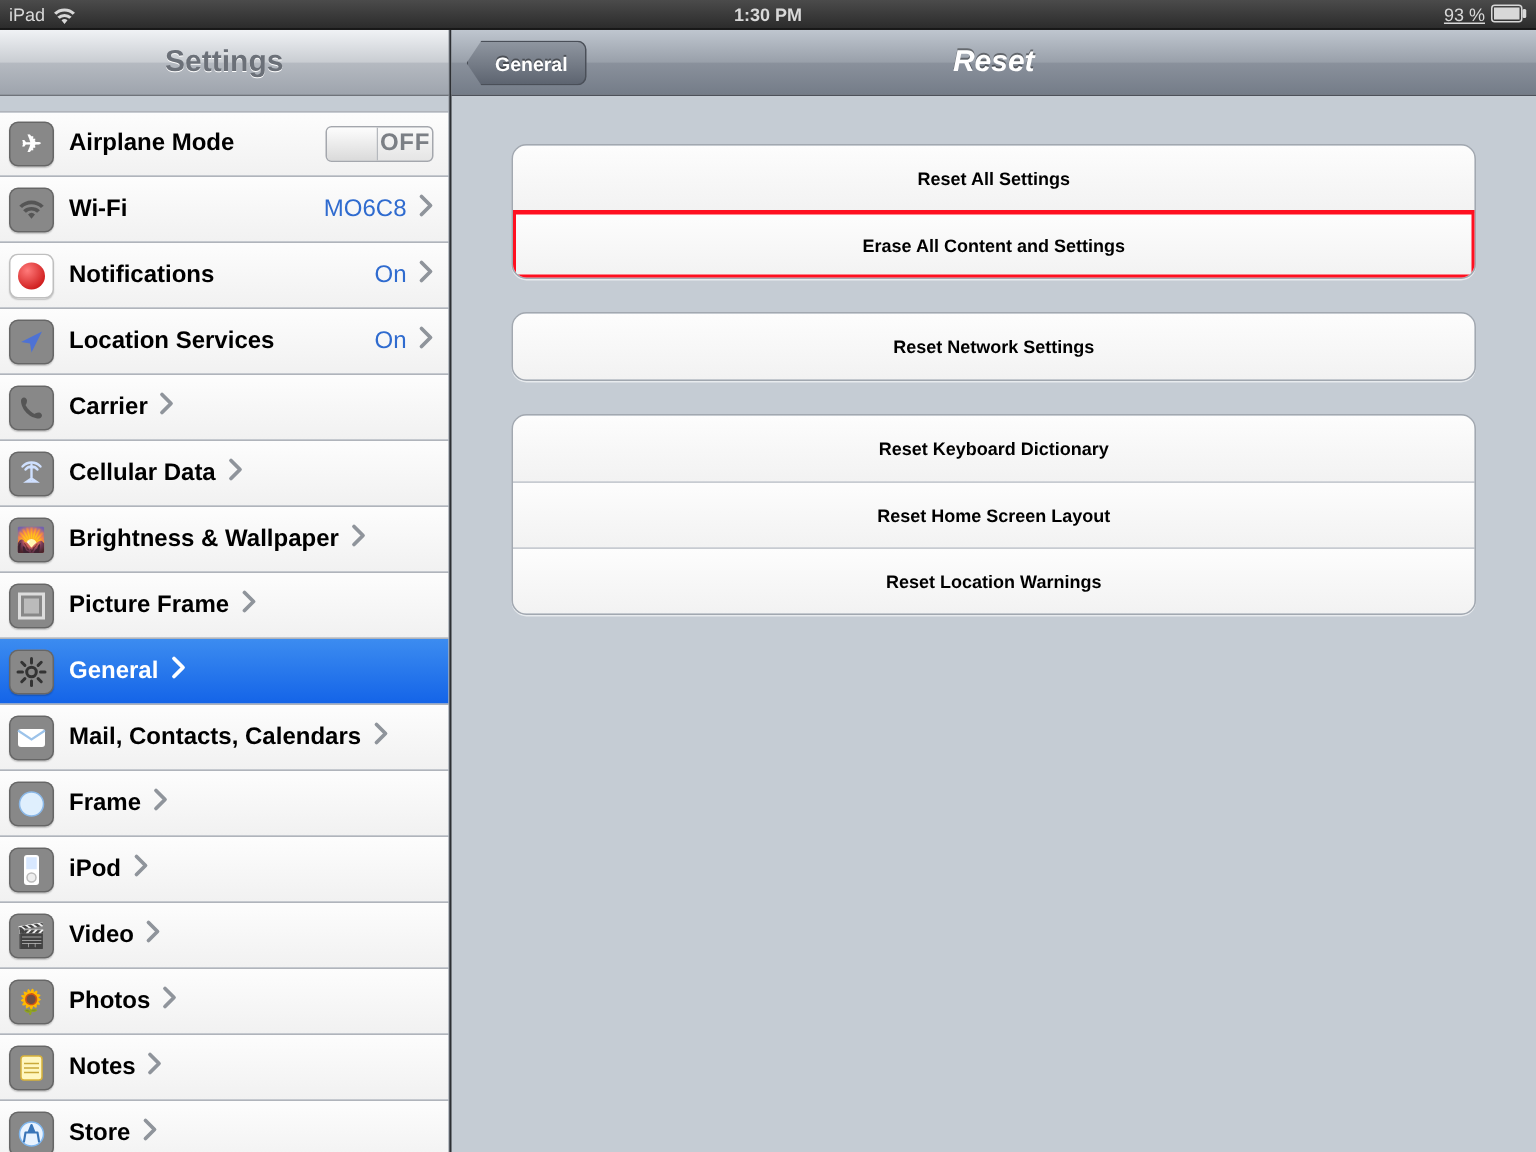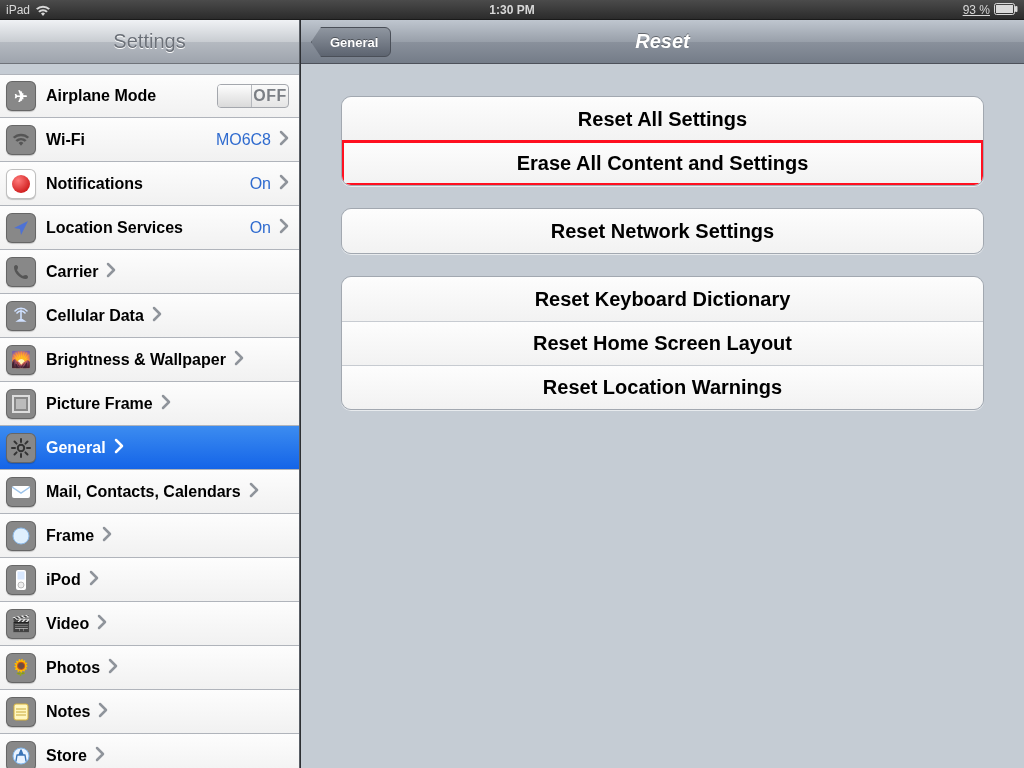--- a/index.html
+++ b/index.html
@@ -34,21 +34,21 @@
     display:flex;
     flex-direction:column;
     border-right: 1px solid #5a5f66;
     position: relative;
   }
   .sidebar-titlebar {
     height: 44px;
     background: linear-gradient(#f0f2f5, #c9cdd2 50%, #b5bac1 51%, #9ea4ad);
     border-bottom: 1px solid #6f737a;
     display:flex; align-items:center; justify-content:center;
-    font-size: 20px; font-weight: normal;
+    font-size: 20px; font-weight: bold;
     color: #6b7078;
     text-shadow: 0 1px 0 #fff;
   }
   .sidebar-list { flex:1; overflow:hidden; background:#c5ccd4; padding-top:10px; }
   .side-item {
     display:flex; align-items:center;
     height:44px;
     padding: 0 10px 0 6px;
     background: linear-gradient(#fdfdfd,#f1f1f1);
     border-bottom:1px solid #b0b4bb;
@@ -132,21 +132,21 @@
     clip-path: polygon(10px 0, 100% 0, 100% 100%, 10px 100%, 0 50%);
   }
   .detail-body { flex:1; padding: 32px 40px; overflow:auto;}
   .group { margin-bottom: 22px; border:1px solid #a2a8b0; border-radius:10px; overflow:hidden;
     box-shadow: 0 1px 0 rgba(255,255,255,0.6);
   }
   .row {
     height:44px; display:flex; align-items:center; justify-content:center;
     background: linear-gradient(#fdfdfd,#f2f2f2);
     border-top:1px solid #c7cbd1;
-    font-size:20px; font-weight:bold; color:#000;
+    font-size:12px; font-weight:bold; color:#000;
   }
   .row:first-child { border-top:none; }
   .row.highlight { outline:3px solid #ff1020; outline-offset:-2px; position:relative; z-index:2;}
 
   svg { overflow: visible; }
 </style>
 </head>
 <body>
 
 <div class="statusbar">

